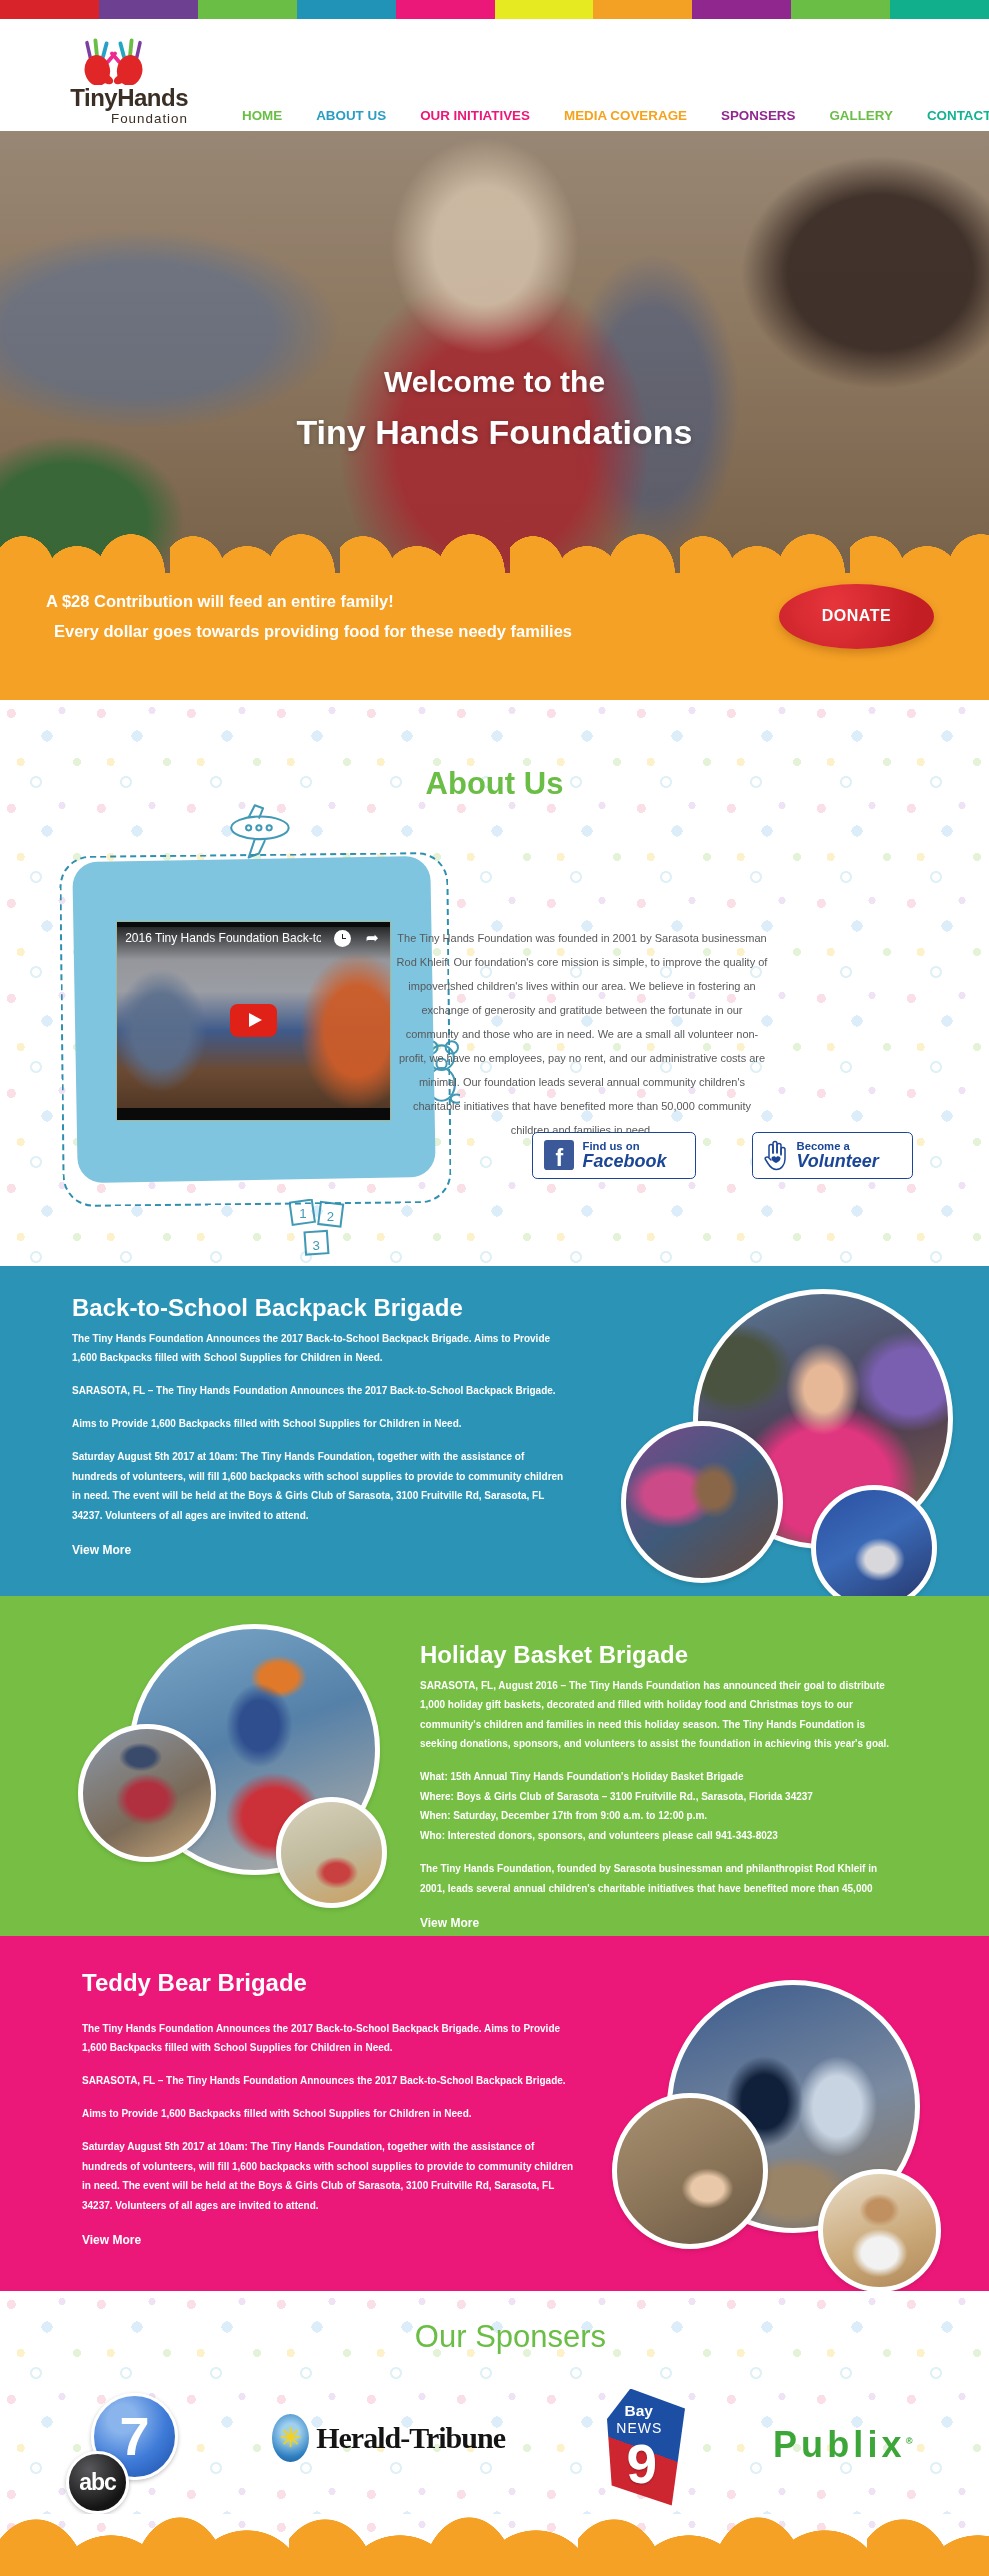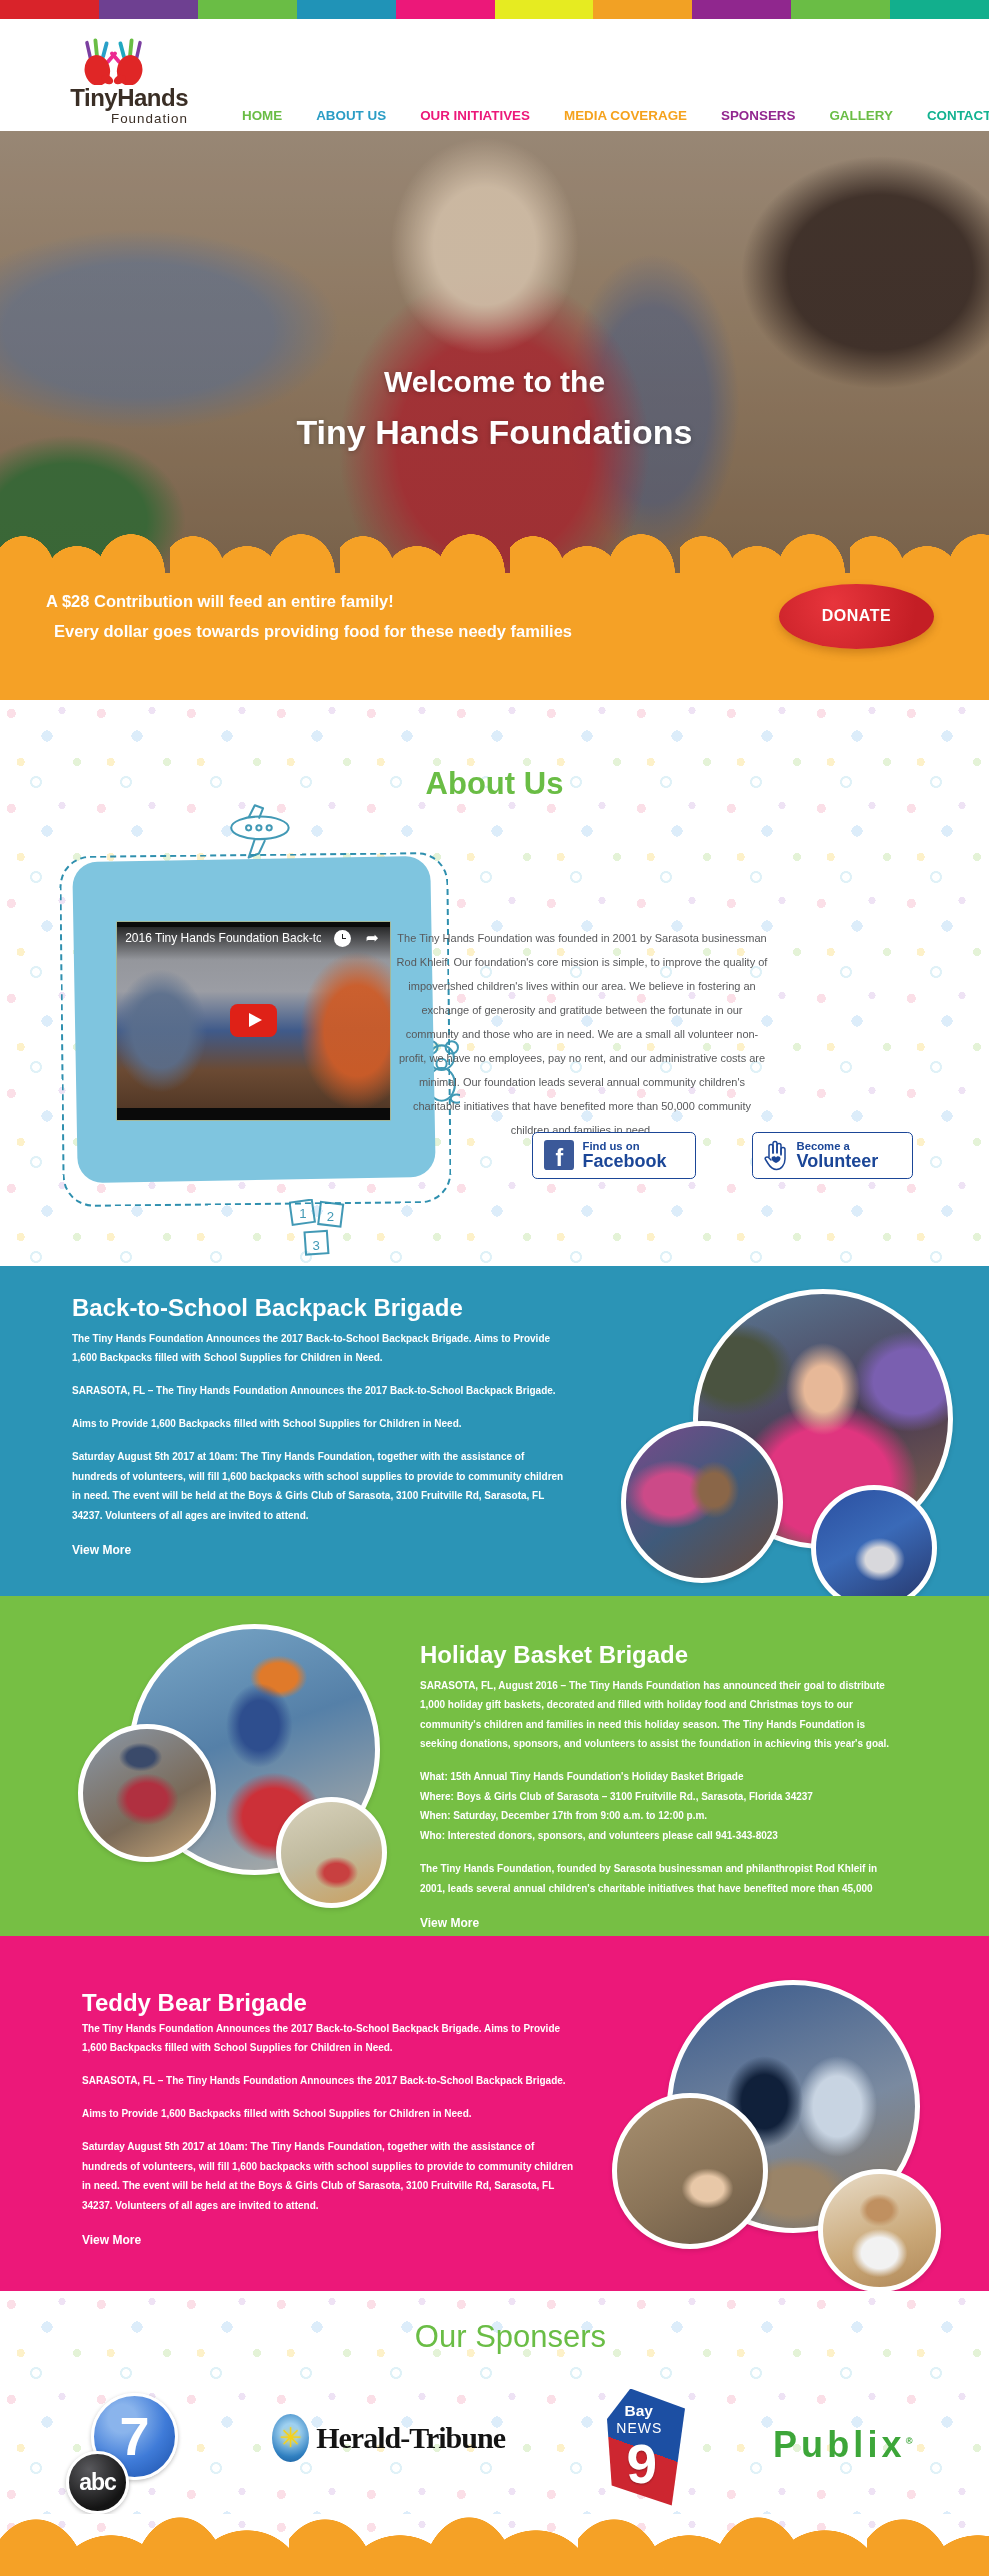--- a/index.html
+++ b/index.html
@@ -84,21 +84,21 @@
   .vclock b{position:absolute;left:8.2px;top:8.2px;width:4.6px;height:1.5px;background:#222;}
   .vshare{position:absolute;top:7.2px;right:11.3px;color:#fff;font-size:15.5px;cursor:pointer;}
   .play-btn{position:absolute;left:113px;top:82px;width:47px;height:33px;border-radius:7.7px;background:#df2117;display:flex;align-items:center;justify-content:center;cursor:pointer;}
   .play-btn span{width:0;height:0;border-left:13.4px solid #fff;border-top:7.7px solid transparent;border-bottom:7.7px solid transparent;margin-left:3.1px;}
   .about-par{position:absolute;left:394px;top:226px;width:376px;font-size:11px;line-height:24px;color:#58595b;text-align:center;}
   .about-btn{position:absolute;top:432px;height:47px;border:1.5px solid #1b4697;border-radius:5.2px;background:#fff;display:flex;align-items:center;gap:8.2px;padding:0 11.3px;box-sizing:border-box;cursor:pointer;}
   .btn-fb{left:532px;width:164px;}
   .btn-vol{left:752px;width:161px;}
   .fb-sq{width:30px;height:30px;background:#3b5999;border-radius:3.1px;color:#fff;font-weight:bold;font-size:23px;display:flex;align-items:flex-end;justify-content:center;line-height:.95;}
   .btn-txt .t1{font-size:11.3px;color:#1b4697;font-weight:bold;}
-  .btn-txt .t2{font-size:18px;color:#1b4697;font-weight:bold;line-height:1.05;}
+  .btn-txt .t2{font-size:18px;color:#1b4697;font-weight:bold;line-height:1.05;font-style:italic;}
   .doodle{position:absolute;opacity:.9;}
 
   
   .init{position:relative;color:#fff;}
   .init-blue{height:330px;background:#2b94b6;}
   .init-green{height:340px;background:#76bf44;}
   .init-pink{height:355px;background:#ec1879;}
   .init h2{position:absolute;margin:0;font-size:24px;font-weight:bold;}
   .init .txt{position:absolute;font-size:10px;line-height:19.6px;font-weight:bold;}
   .init .txt p{margin:0 0 13.4px 0;}
@@ -130,21 +130,21 @@
       radial-gradient(41px 31px at 60% 20%, #e07a2a 0 45%, rgba(0,0,0,0) 70%),
       linear-gradient(160deg,#7aa8c8 0%,#5580a8 45%,#b8b2a8 100%);}
   .c-g2{left:78px;top:128px;width:138px;height:138px;background:
       radial-gradient(44px 36px at 50% 55%, #b03040 0 45%, rgba(176,48,64,0) 72%),
       radial-gradient(31px 20.6px at 45% 22%, #3a4a6a 0 45%, rgba(0,0,0,0) 70%),
       linear-gradient(150deg,#8a98a8 0%,#7a6a58 60%,#caa87a 100%);}
   .c-g3{left:276px;top:201px;width:111px;height:111px;background:
       radial-gradient(31px 23px at 55% 70%, #c84040 0 40%, rgba(200,64,64,0) 70%),
       linear-gradient(160deg,#d8d2bc 0%,#c0ba9e 50%,#caa060 100%);}
 
-  .init-pink h2{left:82px;top:53px;}
+  .init-pink h2{left:82px;top:33px;}
   .init-pink .txt{left:82px;top:83px;width:495px;}
   .c-p1{left:667px;top:44px;width:253px;height:253px;background:
       radial-gradient(57px 67px at 38% 48%, #10203a 0 40%, rgba(0,0,0,0) 68%),
       radial-gradient(57px 72px at 68% 50%, #c8d4e2 0 42%, rgba(200,212,226,0) 70%),
       radial-gradient(72px 46px at 50% 85%, #9a8468 0 50%, rgba(154,132,104,0) 78%),
       linear-gradient(160deg,#3a5a8c 0%,#7a8aa0 55%,#8a7458 100%);}
   .c-p2{left:612px;top:157px;width:156px;height:156px;background:
       radial-gradient(36px 28px at 62% 62%, #e8c8a8 0 45%, rgba(0,0,0,0) 72%),
       linear-gradient(150deg,#a89070 0%,#8a7458 55%,#6a5844 100%);}
   .c-p3{left:818px;top:233px;width:123px;height:123px;background:

